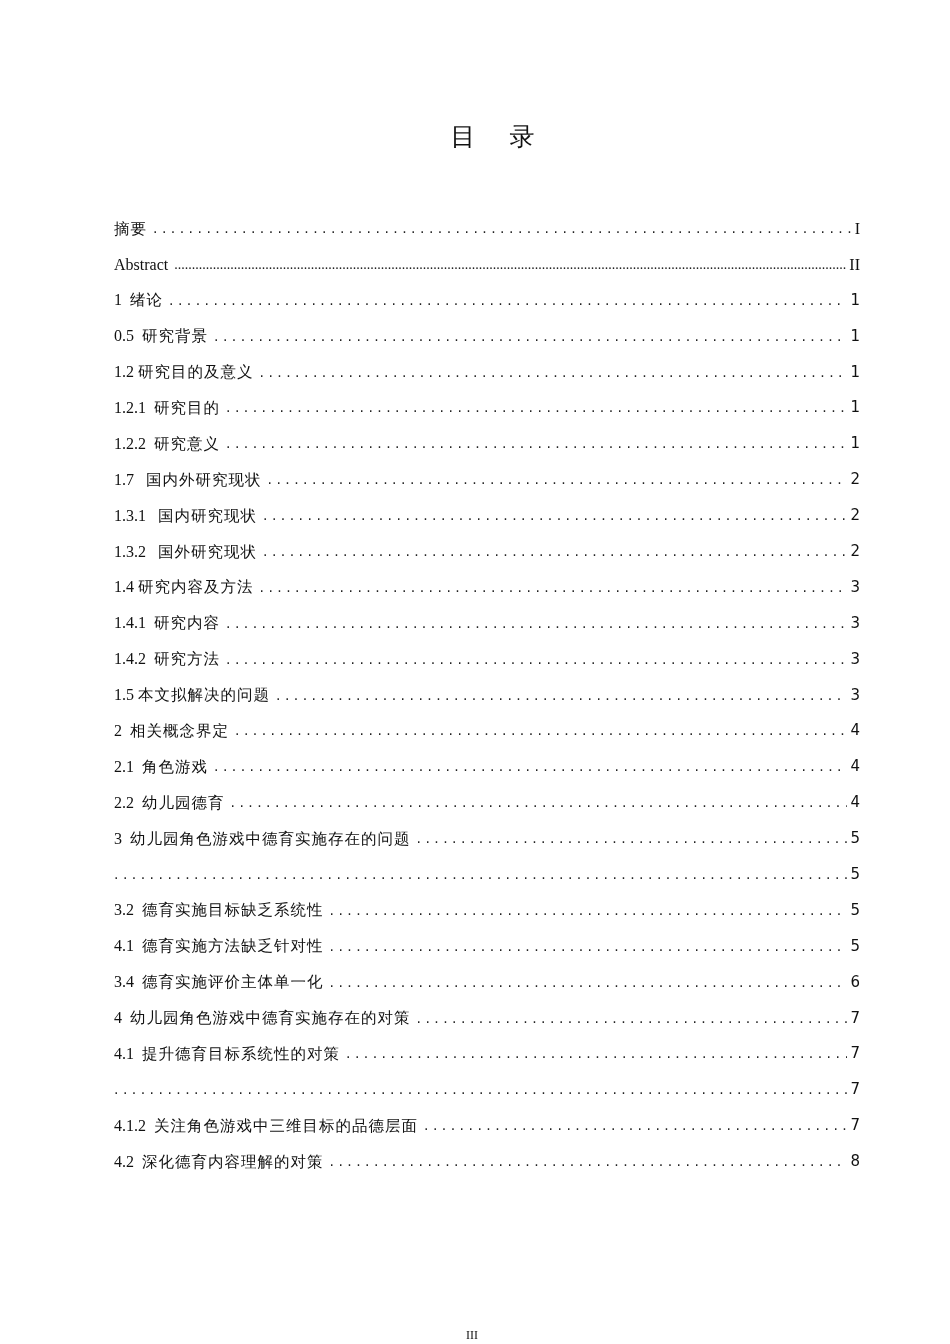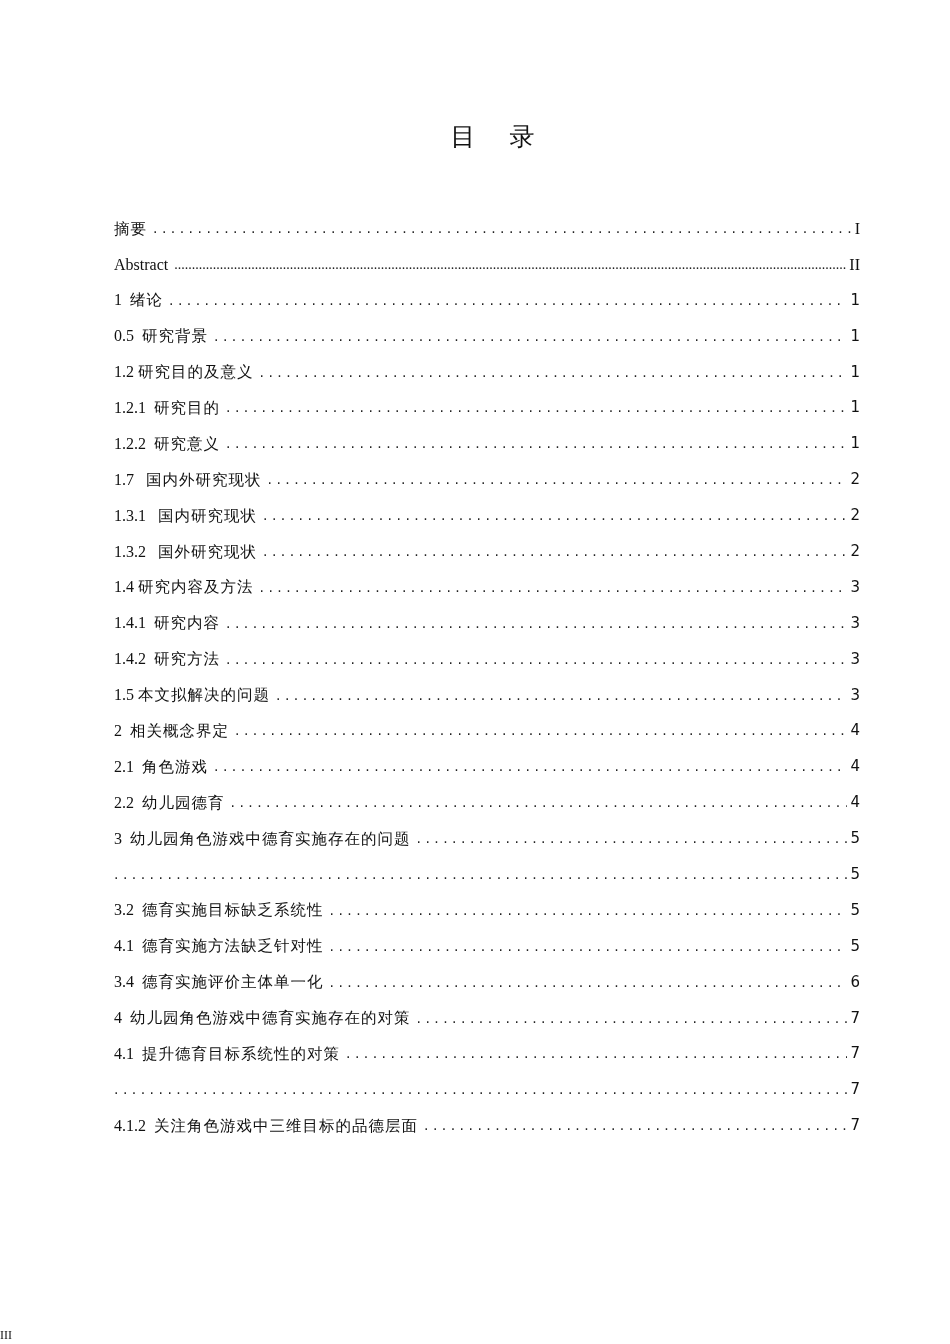--- a/index.html
+++ b/index.html
@@ -14,21 +14,21 @@
          font-size: 16px; white-space: nowrap; }
   .toc-label { flex: 0 0 auto; font-family: "Liberation Serif", serif; padding-right: 6px; }
   .toc-label .cjk { font-family: "DejaVu Sans", sans-serif; font-size: 15.5px; letter-spacing: 1px; }
   .toc-leader { flex: 1 1 auto; overflow: hidden; color: #222; letter-spacing: 3.6px; font-size: 14px;
          font-family: "DejaVu Sans", sans-serif; }
   .toc-leader.dense { letter-spacing: 0; font-family: "Liberation Serif", serif; font-size: 14px; }
   .toc-leader::after { content: ". . . . . . . . . . . . . . . . . . . . . . . . . . . . . . . . . . . . . . . . . . . . . . . . . . . . . . . . . . . . . . . . . . . . . . . . . . . . . . . . . . . . . . . . . . . . . . . . . . . . . . . . . . . . . . . . . . . . . . ."; letter-spacing: 0; }
   .toc-leader.dense::after { content: "............................................................................................................................................................................................................................................................................"; }
   .toc-page { flex: 0 0 auto; padding-left: 3px; font-family: "Liberation Serif", serif; font-size: 16px; }
   .toc-page.cjkdigit { font-family: "DejaVu Sans", sans-serif; font-size: 15px; }
-  .footer-page { position: absolute; top: 1328px; left: 0; width: 944px; 
+  .footer-page { position: absolute; top: 1328px; left: 0; width: 944px; text-align: center;
          font-family: "Liberation Serif", serif; font-size: 12px; color: #111; }
 </style>
 </head>
 <body>
 
 <div class="page-title">
   <span>目</span><span class="gap"></span><span>录</span>
 </div>
 
 <ul class="toc">
@@ -153,15 +153,20 @@
   </li>
   <li class="toc-row">
     <span class="toc-leader"></span>
     <span class="toc-page cjkdigit">7</span>
   </li>
   <li class="toc-row">
     <span class="toc-label"><span>4.1.2</span>&nbsp;&nbsp;<span class="cjk">关注角色游戏中三维目标的品德层面</span></span>
     <span class="toc-leader"></span>
     <span class="toc-page cjkdigit">7</span>
   </li>
+  <li class="toc-row">
+    <span class="toc-label"><span>4.2</span>&nbsp;&nbsp;<span class="cjk">深化德育内容理解的对策</span></span>
+    <span class="toc-leader"></span>
+    <span class="toc-page cjkdigit">8</span>
+  </li>
 </ul>
 
 <div class="footer-page">III</div>
 
 </body></html>

